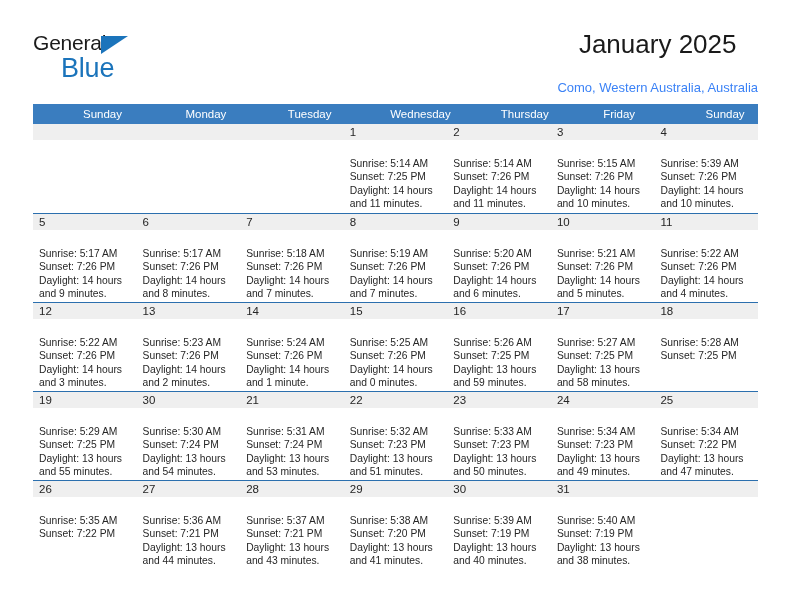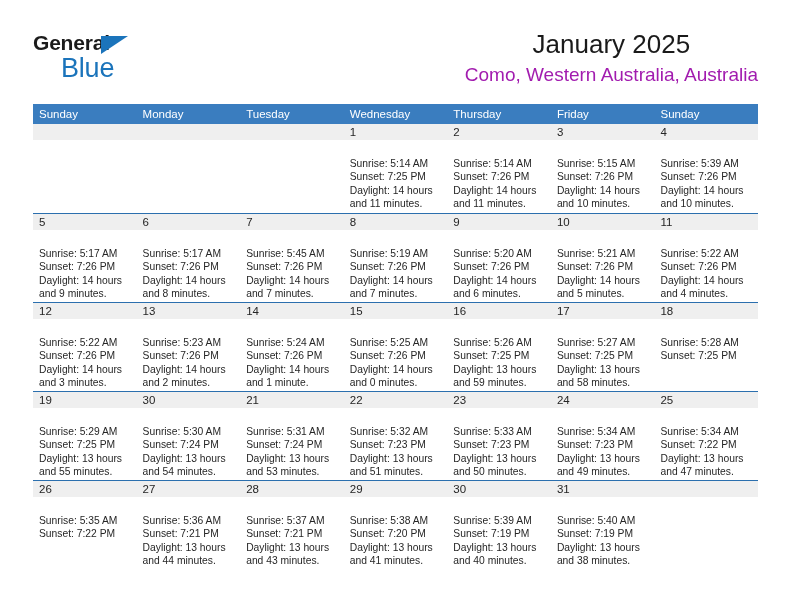--- a/index.html
+++ b/index.html
@@ -37,21 +37,20 @@
     height: 52px;
   }
   .brand-general {
     position: absolute;
     left: 0;
     top: 0;
     font-size: 21px;
     letter-spacing: -0.2px;
     color: #1b1b1b;
     font-family: "Liberation Sans", sans-serif;
-    font-weight: bold;
   }
   .brand-tri {
     position: absolute;
     left: 68px;
     top: 5px;
     width: 0;
     height: 0;
     border-left: 27px solid #1b74bb;
     border-bottom: 18px solid transparent;
   }
@@ -70,24 +69,24 @@
     top: 0;
     text-align: center;
   }
   .cal-title {
     font-size: 26px;
     color: #1a1a1a;
     line-height: 34px;
     white-space: nowrap;
   }
   .cal-subtitle {
-    font-size: 19px;
-    color: #a21caf;
+    font-size: 13px;
+    color: #3b82f6;
     line-height: 22px;
-    margin-top: 3px;
+    margin-top: 16px;
     white-space: nowrap;
   }
 
   
   .calendar {
     position: absolute;
     left: 33px;
     top: 104px;
     width: 725px;
   }
@@ -97,20 +96,21 @@
     height: 20px;
   }
   .weekday {
     flex: 1 1 0;
     color: #ffffff;
     font-size: 11.5px;
     line-height: 20px;
     padding-left: 6px;
     box-sizing: border-box;
     white-space: nowrap;
+    margin-left: 44px;
   }
   .week {
     display: flex;
     border-top: 1.6px solid #2b6fae;
     height: 89px;
     box-sizing: border-box;
   }
   .week:first-of-type {
     border-top: none;
   }
@@ -237,21 +237,21 @@
             <div class="day-head">6</div>
             <div class="day-body">
               <div>Sunrise: 5:17 AM</div>
               <div>Sunset: 7:26 PM</div>
               <div class="daylight-line">Daylight: 14 hours and 8 minutes.</div>
             </div>
           </div>
           <div class="day">
             <div class="day-head">7</div>
             <div class="day-body">
-              <div>Sunrise: 5:45 AM</div>
+              <div>Sunrise: 5:18 AM</div>
               <div>Sunset: 7:26 PM</div>
               <div class="daylight-line">Daylight: 14 hours and 7 minutes.</div>
             </div>
           </div>
           <div class="day">
             <div class="day-head">8</div>
             <div class="day-body">
               <div>Sunrise: 5:19 AM</div>
               <div>Sunset: 7:26 PM</div>
               <div class="daylight-line">Daylight: 14 hours and 7 minutes.</div>

